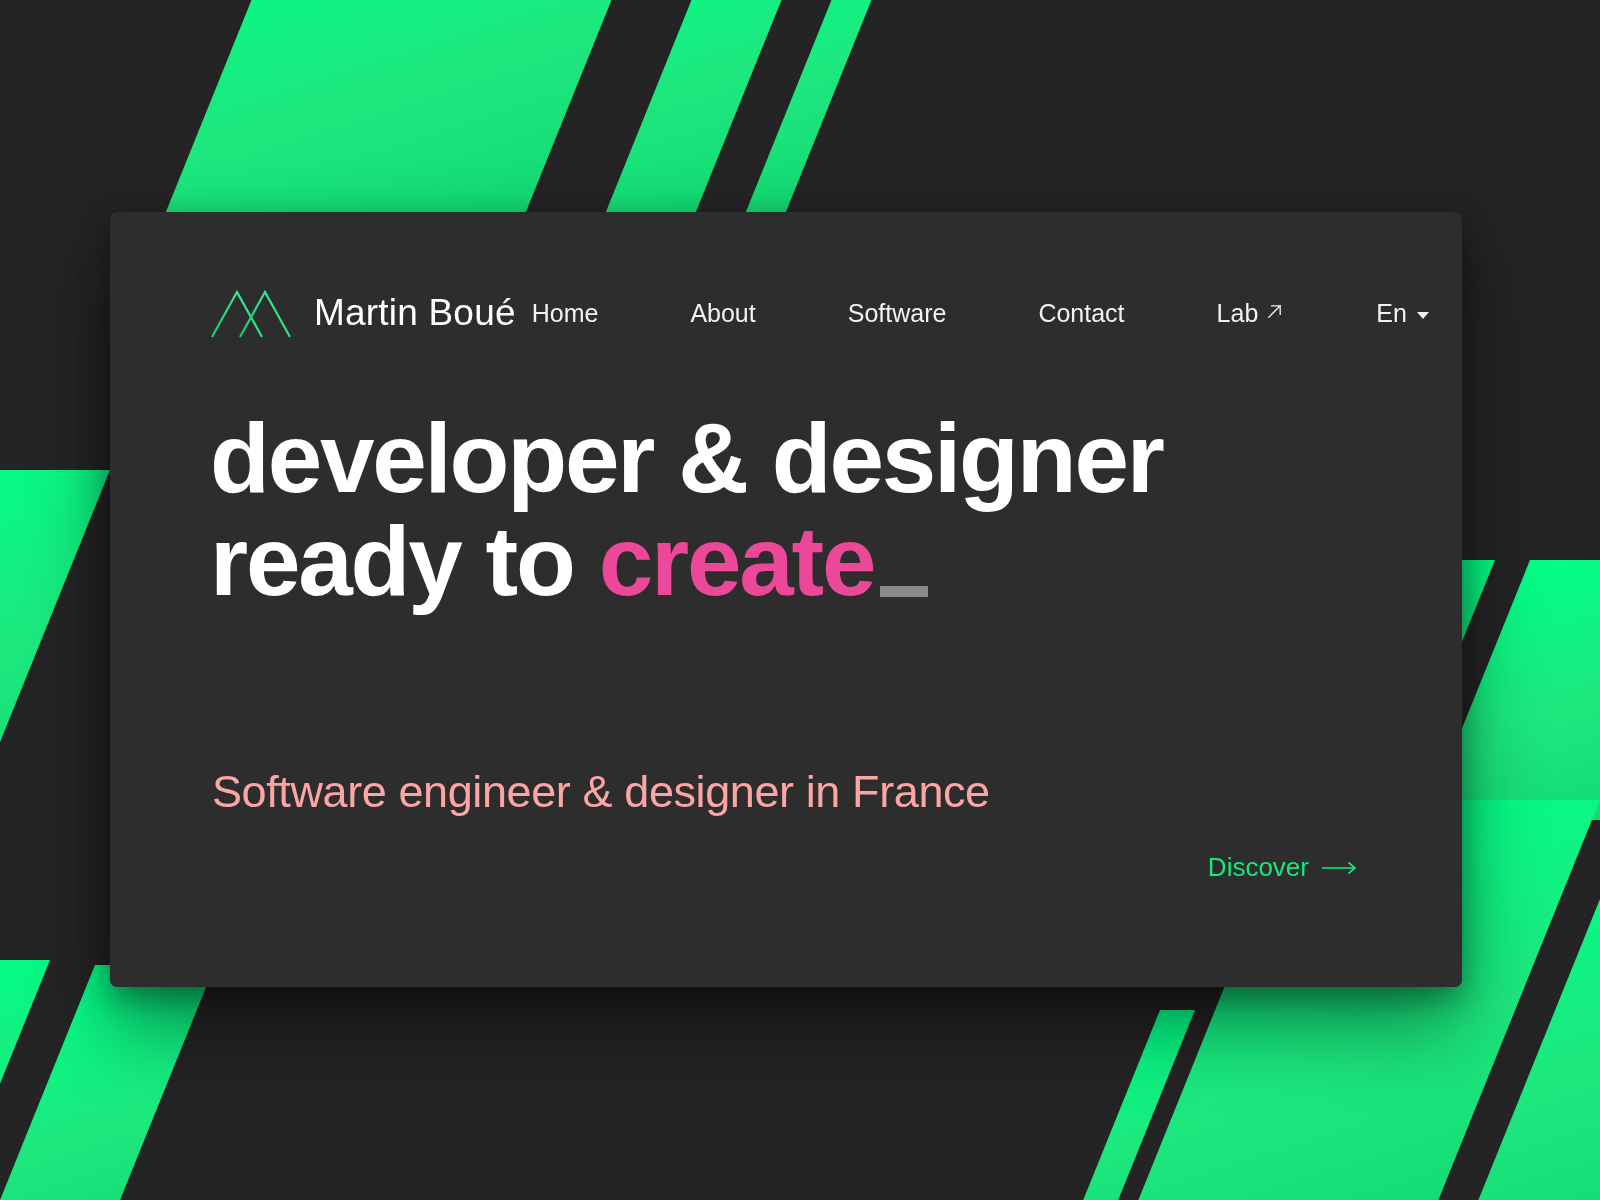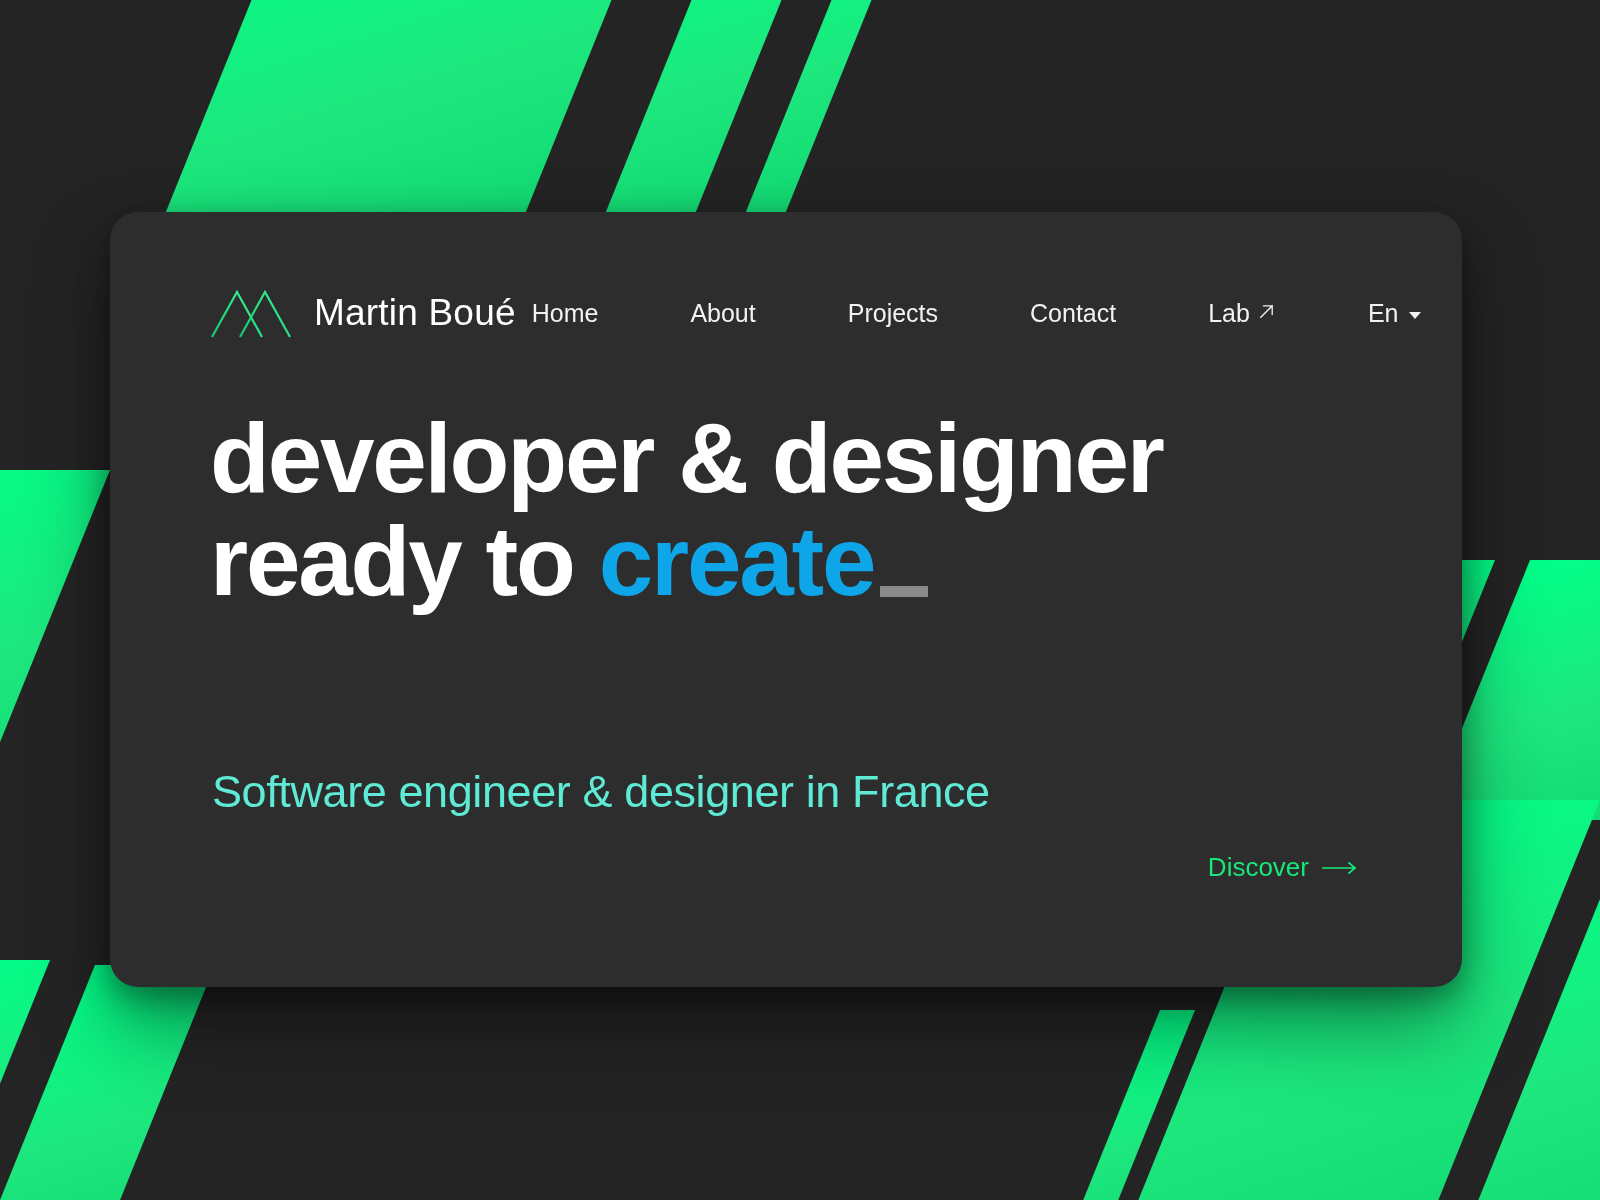--- a/index.html
+++ b/index.html
@@ -48,21 +48,21 @@
   .s-i { left:1300px; top:800px;  width:300px;  height:460px; }
   .s-j { left:1640px; top:800px;  width:160px;  height:460px; }
   .s-k { left:1160px; top:1010px; width:35px;   height:250px; }
 
   
   #card {
     position:absolute;
     left:110px; top:212px;
     width:1352px; height:775px;
     background:#2d2d2d;
-    border-radius:28px;
+    border-radius:7px;
     z-index:3;
     box-shadow:0 40px 80px rgba(0,0,0,0.42), 0 10px 30px rgba(0,0,0,0.35);
   }
 
   
   #card-header {
     position:absolute;
     left:100px; right:100px; top:70px;
     height:62px;
     display:flex;
@@ -108,36 +108,36 @@
     position:absolute;
     left:100px; top:195px;
     width:1120px;
     color:#ffffff;
     font-size:98px;
     line-height:1.05;
     font-weight:700;
     letter-spacing:-2.2px;
   }
   .hl-line { display:block; white-space:nowrap; }
-  #hl-accent { color:#0ea5e9; }
+  #hl-accent { color:#ec4899; }
   #type-cursor {
     display:inline-block;
     width:48px;
     height:11px;
     background:#8a8a8a;
     vertical-align:baseline;
     margin-left:6px;
     margin-bottom:-2px;
   }
 
   
   #subtitle {
     position:absolute;
     left:102px; top:554px;
-    color:#5eead4;
+    color:#fca5a5;
     font-size:45px;
     font-weight:400;
     letter-spacing:-0.4px;
     white-space:nowrap;
   }
 
   
   #discover {
     position:absolute;
     right:104px; top:640px;
@@ -193,21 +193,21 @@
 
         <a class="nav-item">
           <span>Home</span>
         </a>
 
         <a class="nav-item">
           <span>About</span>
         </a>
 
         <a class="nav-item">
-          <span>Projects</span>
+          <span>Software</span>
         </a>
 
         <a class="nav-item">
           <span>Contact</span>
         </a>
 
         <a class="nav-item">
           <span>Lab</span>
           <svg class="ext-arrow" viewBox="0 0 20 20">
             <path d="M4 16 L16 4 M7 4 L16 4 L16 13" fill="none" stroke="#f2f2f2" stroke-width="1.4" stroke-linecap="square"></path>

